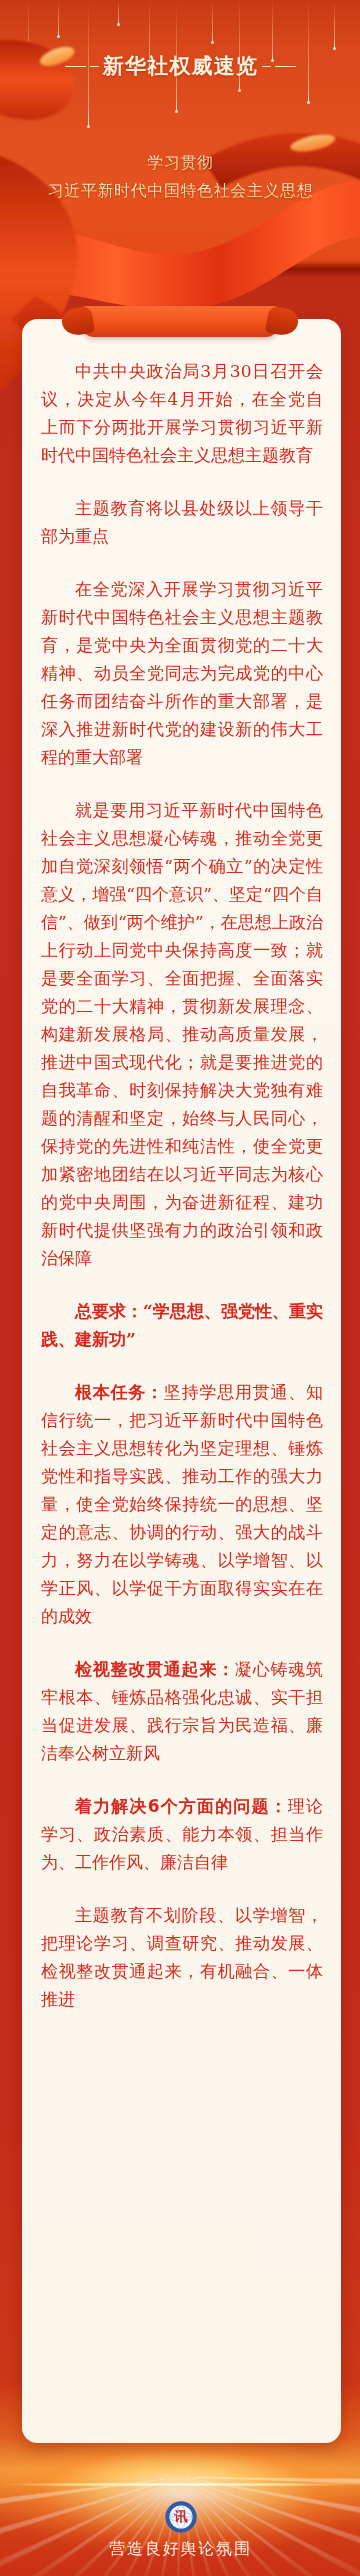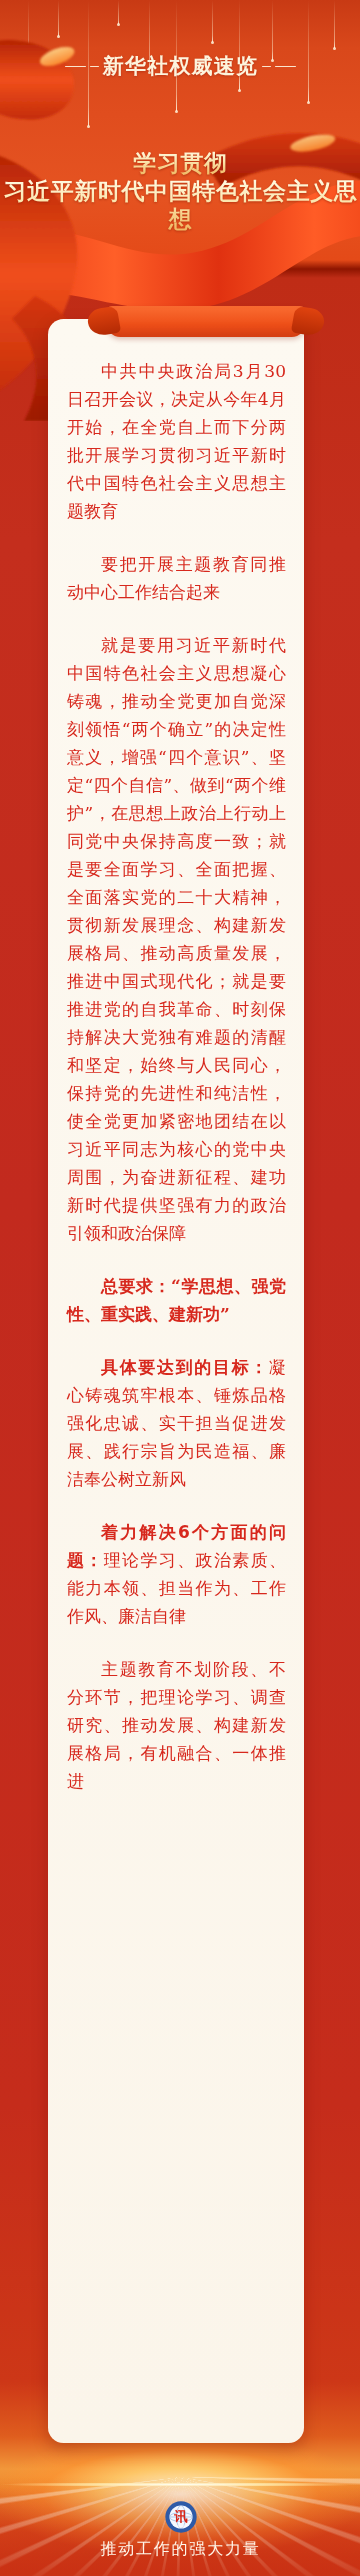--- a/index.html
+++ b/index.html
@@ -29,28 +29,28 @@
   .ribbon-svg{position:absolute;left:0;top:36px;pointer-events:none;}
   
   .badge-row{position:absolute;left:0;top:55px;width:100%;z-index:5;
     display:flex;align-items:center;justify-content:center;gap:4px;}
   .badge-line{height:1.2px;background:rgba(255,246,226,.9);border-radius:1.2px;}
   .bl-long{width:21.7px}.bl-short{width:8.4px}
   .badge-title{margin:0;font-size:21px;font-weight:700;color:#fdf4dd;letter-spacing:1.2px;line-height:1.1;
     text-shadow:0 1.2px 2.4px rgba(120,10,0,.35);}
   
   .title-block{position:absolute;left:0;top:149px;width:100%;z-index:5;text-align:center;}
-  .title-line{font-size:23px;font-weight:700;line-height:28px;letter-spacing:0.6px;
+  .title-line{font-size:16px;font-weight:400;line-height:28px;letter-spacing:0.6px;
     background:linear-gradient(180deg,#fff8dd 8%,#fbe5ac 45%,#f0b964 92%);
     -webkit-background-clip:text;background-clip:text;color:transparent;
     filter:drop-shadow(0 1.2px 1.2px rgba(130,20,0,.45));}
   
-  .card{position:absolute;left:22px;top:319px;width:256px;height:2124px;z-index:3;
+  .card{position:absolute;left:22px;top:319px;width:319px;height:2124px;z-index:3;
     background:linear-gradient(180deg,#fdf9f1,#fbf5ea);border-radius:15.6px;
-    box-shadow:0 6px 15.6px rgba(110,10,0,.30);margin-left:26px;}
+    box-shadow:0 6px 15.6px rgba(110,10,0,.30);}
   .tab{position:absolute;left:58px;top:-12.6px;width:200px;height:31px;z-index:2;
     background:linear-gradient(180deg,#fa6c31,#ee4f18 62%,#e64719);
     border-radius:6px 6px 14.4px 14.4px;
     box-shadow:inset 0 -6px 8.4px rgba(160,35,0,.28),0 2.4px 4.8px rgba(130,20,0,.25);}
   .curl{position:absolute;top:1.2px;width:31px;height:26.5px;z-index:-1;
     background:linear-gradient(180deg,#e0430f,#b42a04);}
   .curl-left{left:-18px;border-radius:60% 40% 6px 70%;transform:rotate(-10deg);}
   .curl-right{right:-18px;border-radius:40% 60% 70% 6px;transform:rotate(10deg);}
   .article{position:relative;padding:38px 18px 0 19px;}
   .para{margin:25px 0 0;text-indent:2em;text-align:justify;
@@ -143,33 +143,35 @@
 
   <section class="card">
     <div class="tab">
       <i class="curl curl-left"></i>
       <i class="curl curl-right"></i>
     </div>
     <div class="article">
 
         <p class="para"><span>中共中央政治局3月30日召开会议，决定从今年4月开始，在全党自上而下分两批开展学习贯彻习近平新时代中国特色社会主义思想主题教育</span></p>
 
-        <p class="para"><span>要把开展主题教育同推动中心工作结合起来</span></p>
+        <p class="para"><span>主题教育将以县处级以上领导干部为重点</span></p>
 
+        <p class="para"><span>在全党深入开展学习贯彻习近平新时代中国特色社会主义思想主题教育，是党中央为全面贯彻党的二十大精神、动员全党同志为完成党的中心任务而团结奋斗所作的重大部署，是深入推进新时代党的建设新的伟大工程的重大部署</span></p>
 
         <p class="para"><span>就是要用习近平新时代中国特色社会主义思想凝心铸魂，推动全党更加自觉深刻领悟“两个确立”的决定性意义，增强“四个意识”、坚定“四个自信”、做到“两个维护”，在思想上政治上行动上同党中央保持高度一致；就是要全面学习、全面把握、全面落实党的二十大精神，贯彻新发展理念、构建新发展格局、推动高质量发展，推进中国式现代化；就是要推进党的自我革命、时刻保持解决大党独有难题的清醒和坚定，始终与人民同心，保持党的先进性和纯洁性，使全党更加紧密地团结在以习近平同志为核心的党中央周围，为奋进新征程、建功新时代提供坚强有力的政治引领和政治保障</span></p>
 
         <p class="para em"><b class="lead">总要求：</b><span>“学思想、强党性、重实践、建新功”</span></p>
 
+        <p class="para"><b class="lead">根本任务：</b><span>坚持学思用贯通、知信行统一，把习近平新时代中国特色社会主义思想转化为坚定理想、锤炼党性和指导实践、推动工作的强大力量，使全党始终保持统一的思想、坚定的意志、协调的行动、强大的战斗力，努力在以学铸魂、以学增智、以学正风、以学促干方面取得实实在在的成效</span></p>
 
-        <p class="para"><b class="lead">具体要达到的目标：</b><span>凝心铸魂筑牢根本、锤炼品格强化忠诚、实干担当促进发展、践行宗旨为民造福、廉洁奉公树立新风</span></p>
+        <p class="para"><b class="lead">检视整改贯通起来：</b><span>凝心铸魂筑牢根本、锤炼品格强化忠诚、实干担当促进发展、践行宗旨为民造福、廉洁奉公树立新风</span></p>
 
         <p class="para"><b class="lead">着力解决6个方面的问题：</b><span>理论学习、政治素质、能力本领、担当作为、工作作风、廉洁自律</span></p>
 
-        <p class="para"><span>主题教育不划阶段、不分环节，把理论学习、调查研究、推动发展、构建新发展格局，有机融合、一体推进</span></p>
+        <p class="para"><span>主题教育不划阶段、以学增智，把理论学习、调查研究、推动发展、检视整改贯通起来，有机融合、一体推进</span></p>
 
       </div>
   </section>
 
   <div class="glow"></div>
   <div class="burst"></div>
   <div class="burst-fade"></div>
   <div class="horizon"></div>
 
   <footer class="footer">
@@ -180,17 +182,17 @@
         <ellipse cx="50" cy="50" rx="36" ry="14"></ellipse>
         <ellipse cx="50" cy="50" rx="14" ry="36"></ellipse>
         <line x1="14" y1="50" x2="86" y2="50"></line>
       </g>
       <text x="50" y="64" font-size="42" font-weight="bold" text-anchor="middle" font-family="DejaVu Sans, Liberation Sans, sans-serif" fill="#d8261a">讯</text>
       <path id="arcPath" d="M 13 62 A 42 42 0 0 0 87 62" fill="none"></path>
       <text font-size="11" fill="#ffffff" letter-spacing="2" font-family="DejaVu Sans, Liberation Sans, sans-serif">
         <textPath href="#arcPath" startOffset="50%" text-anchor="middle">XINHUA</textPath>
       </text>
     </svg>
-    <p class="credit">推动工作的强大力量</p>
+    <p class="credit">营造良好舆论氛围</p>
   </footer>
 
 </div>
 
 
 </body></html>

